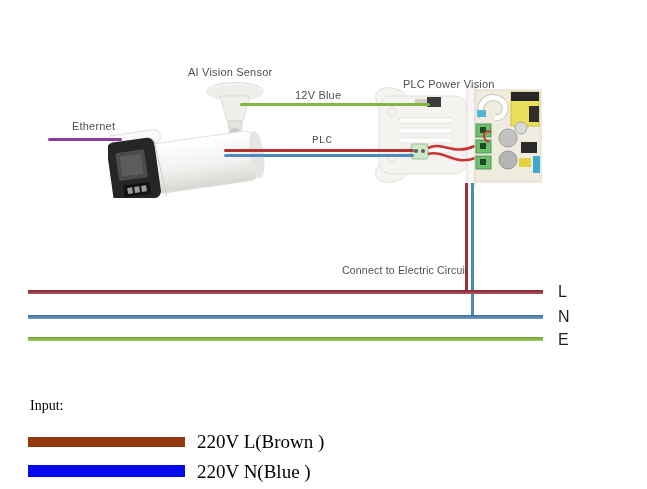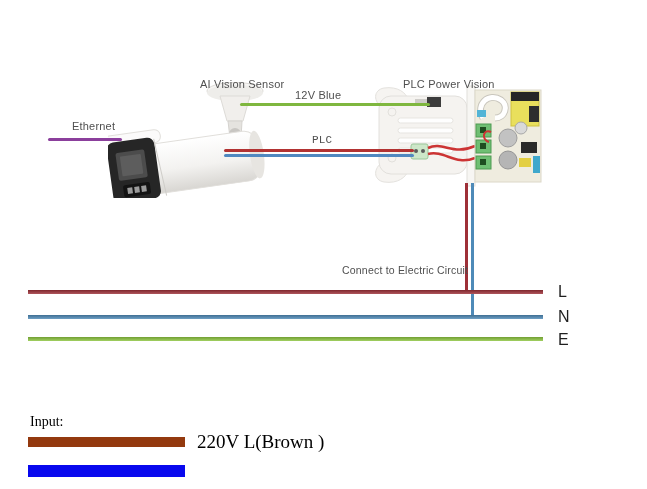--- a/index.html
+++ b/index.html
@@ -18,21 +18,21 @@
   .bus-line::after{
     content:"";position:absolute;inset:0;
     background:linear-gradient(rgba(0,0,0,.20),rgba(255,255,255,.18));
   }
   .bus-label{
     position:absolute;left:558px;color:#1f1f1f;font-size:16px;
     font-weight:500;line-height:16px;
   }
   .legend-title{
     position:absolute;left:30px;top:398px;color:#000;
-    font-family:"Liberation Serif",serif;font-size:14px;margin-top:16px;
+    font-family:"Liberation Serif",serif;font-size:14px;
   }
   .legend-swatch{position:absolute;left:28px;width:157px;}
   .legend-text{
     position:absolute;left:197px;color:#000;
     font-family:"Liberation Serif",serif;font-size:19px;white-space:nowrap;
   }
 </style>
 </head>
 <body>
 
@@ -122,25 +122,26 @@
   <div class="wire-v" style="left: 465px; top: 183px; height: 111px; background-color: rgb(158, 48, 56);"></div>
   <div class="wire-v" style="left: 471px; top: 183px; height: 136px; background-color: rgb(78, 138, 184);"></div>
 
   <div class="bus-line" style="top: 290px; background-color: rgb(158, 48, 56);"></div>
   <div class="bus-line" style="top: 315px; background-color: rgb(78, 138, 184);"></div>
   <div class="bus-line" style="top: 337px; background-color: rgb(141, 198, 63);"></div>
   <div class="bus-label" style="top:284px;">L</div>
   <div class="bus-label" style="top:309px;">N</div>
   <div class="bus-label" style="top:332px;">E</div>
 
-  <div class="diag-label" style="left:200px;top:66px;margin-top:12px;">AI Vision Sensor</div>
+  <div class="diag-label" style="left:188px;top:66px;">AI Vision Sensor</div>
   <div class="diag-label" style="left:295px;top:89px;">12V Blue</div>
   <div class="diag-label" style="left:403px;top:78px;">PLC Power Vision</div>
   <div class="diag-label" style="left:72px;top:120px;">Ethernet</div>
   <div class="diag-label" style="left:312px;top:134px;font-family:Liberation Mono, monospace;">PLC</div>
   <div class="diag-label" style="left:342px;top:264px;font-size:10.5px;">Connect to Electric Circuit</div>
 
   <div class="legend-title">Input:</div>
   <div class="legend-swatch" style="top: 437px; height: 10px; background-color: rgb(147, 57, 14);"></div>
   <div class="legend-text" style="top:431px;">220V L(Brown )</div>
   <div class="legend-swatch" style="top: 465px; height: 12px; background-color: rgb(8, 8, 238);"></div>
+  <div class="legend-text" style="top:461px;">220V N(Blue )</div>
 
 </div>
 
 </body></html>

